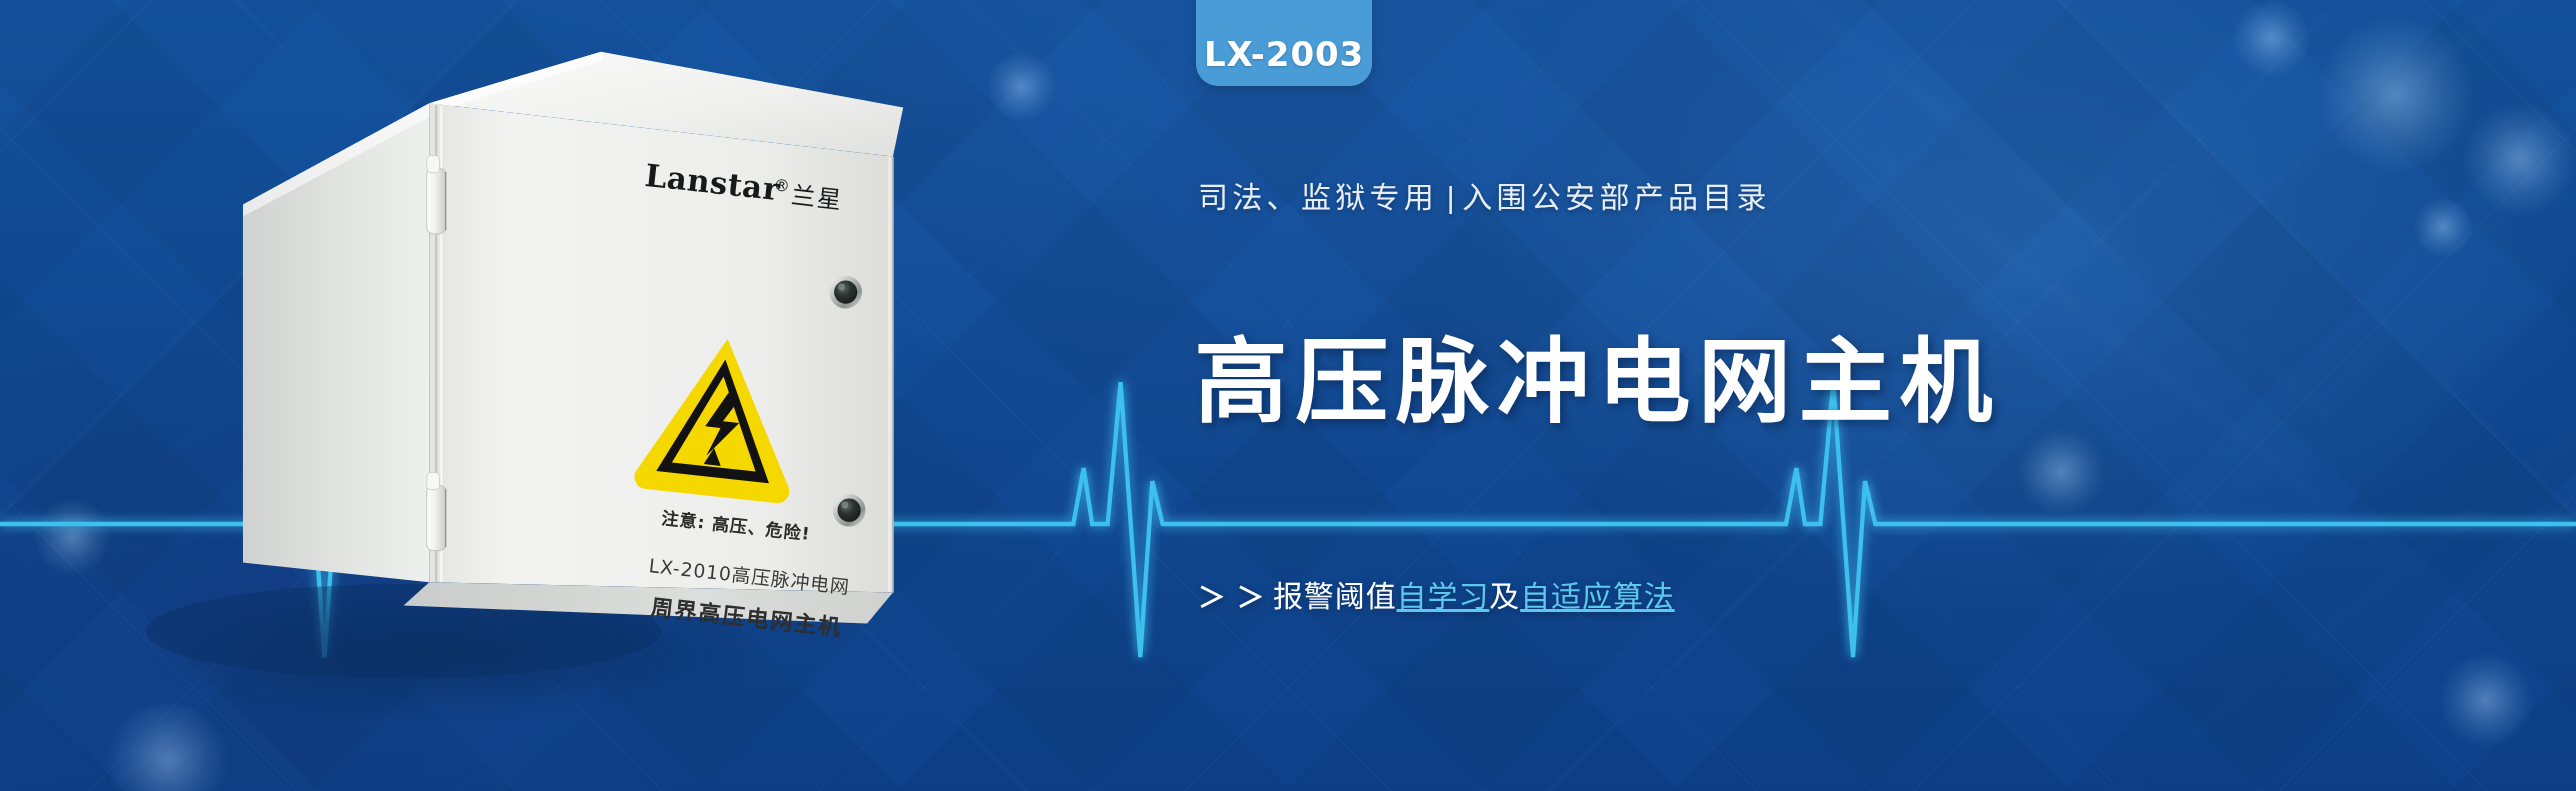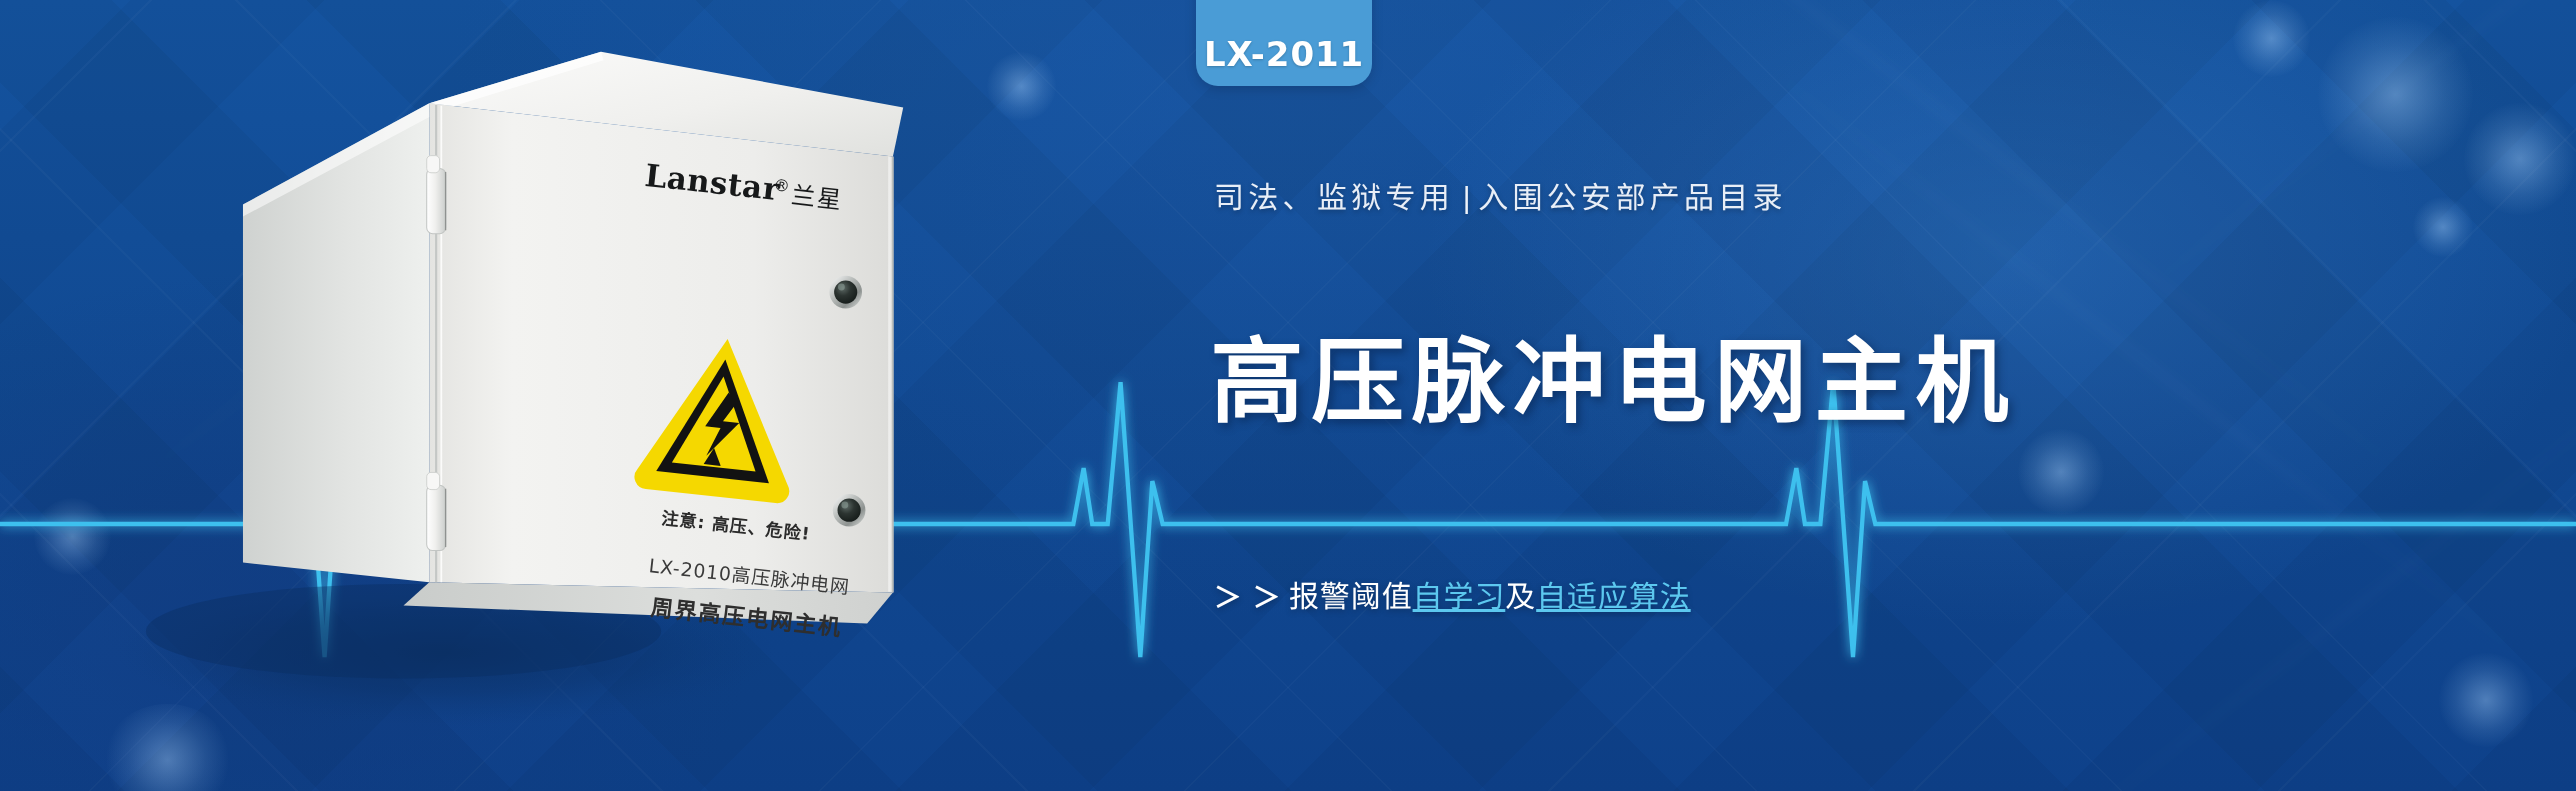--- a/index.html
+++ b/index.html
@@ -60,21 +60,21 @@
     box-shadow:0 2.6px 12px rgba(0,0,0,0.16);
     display:flex;align-items:flex-end;justify-content:center;
     padding-bottom:12px;
   }
   .badge-label{
     color:#ffffff;font-size:34px;font-weight:bold;letter-spacing:0.9px;
     text-shadow:0 0.9px 2.6px rgba(0,0,0,0.22);
     font-family:"DejaVu Sans","Liberation Sans",sans-serif;
   }
 
-  .textcol{position:absolute;left:1198px;top:0;width:1340px;height:648px;margin-left:16px;}
+  .textcol{position:absolute;left:1198px;top:0;width:1340px;height:648px;}
 
   .eyebrow{
     position:absolute;left:0;top:173px;
     color:#e8eef7;font-size:30px;font-weight:400;letter-spacing:4.3px;
     white-space:nowrap;
     text-shadow:0 1.7px 5.2px rgba(0,0,0,0.28);
   }
   .eyebrow .sep{display:inline-block;margin:0 3.4px 0 8.6px;color:#eef3fa;font-weight:300;}
 
   .headline{
@@ -252,21 +252,21 @@
       <path d="M96,62 L73,104 L91,104 L78,138 L112,96 L93,96 L106,74 Z" fill="#121212"></path>
       <path d="M86,128 L96,148 L76,148 Z" fill="#121212"></path>
     </g>
     <text x="770" y="610" transform="rotate(6.2 770 610)" font-family="DejaVu Sans, Liberation Sans, sans-serif" font-size="20" font-weight="bold" fill="#2b2b2b" letter-spacing="1">注意: 高压、危险!</text>
 
     <text x="755" y="666" transform="rotate(6.2 755 666)" font-family="DejaVu Sans, Liberation Sans, sans-serif" font-size="22" fill="#3a3a3a" letter-spacing="1">LX-2010高压脉冲电网</text>
     <text x="757" y="716" transform="rotate(6.2 757 716)" font-family="DejaVu Sans, Liberation Sans, sans-serif" font-size="26" font-weight="bold" fill="#2e2e2e" letter-spacing="2">周界高压电网主机</text>
   </svg>
 
   <div class="badge">
-    <span class="badge-label">LX-2011</span>
+    <span class="badge-label">LX-2003</span>
   </div>
 
   <div class="textcol">
 
     <div class="eyebrow">
       <span>司法、监狱专用</span><span class="sep">|</span><span>入围公安部产品目录</span>
     </div>
 
     <h1 class="headline">高压脉冲电网主机</h1>
 

